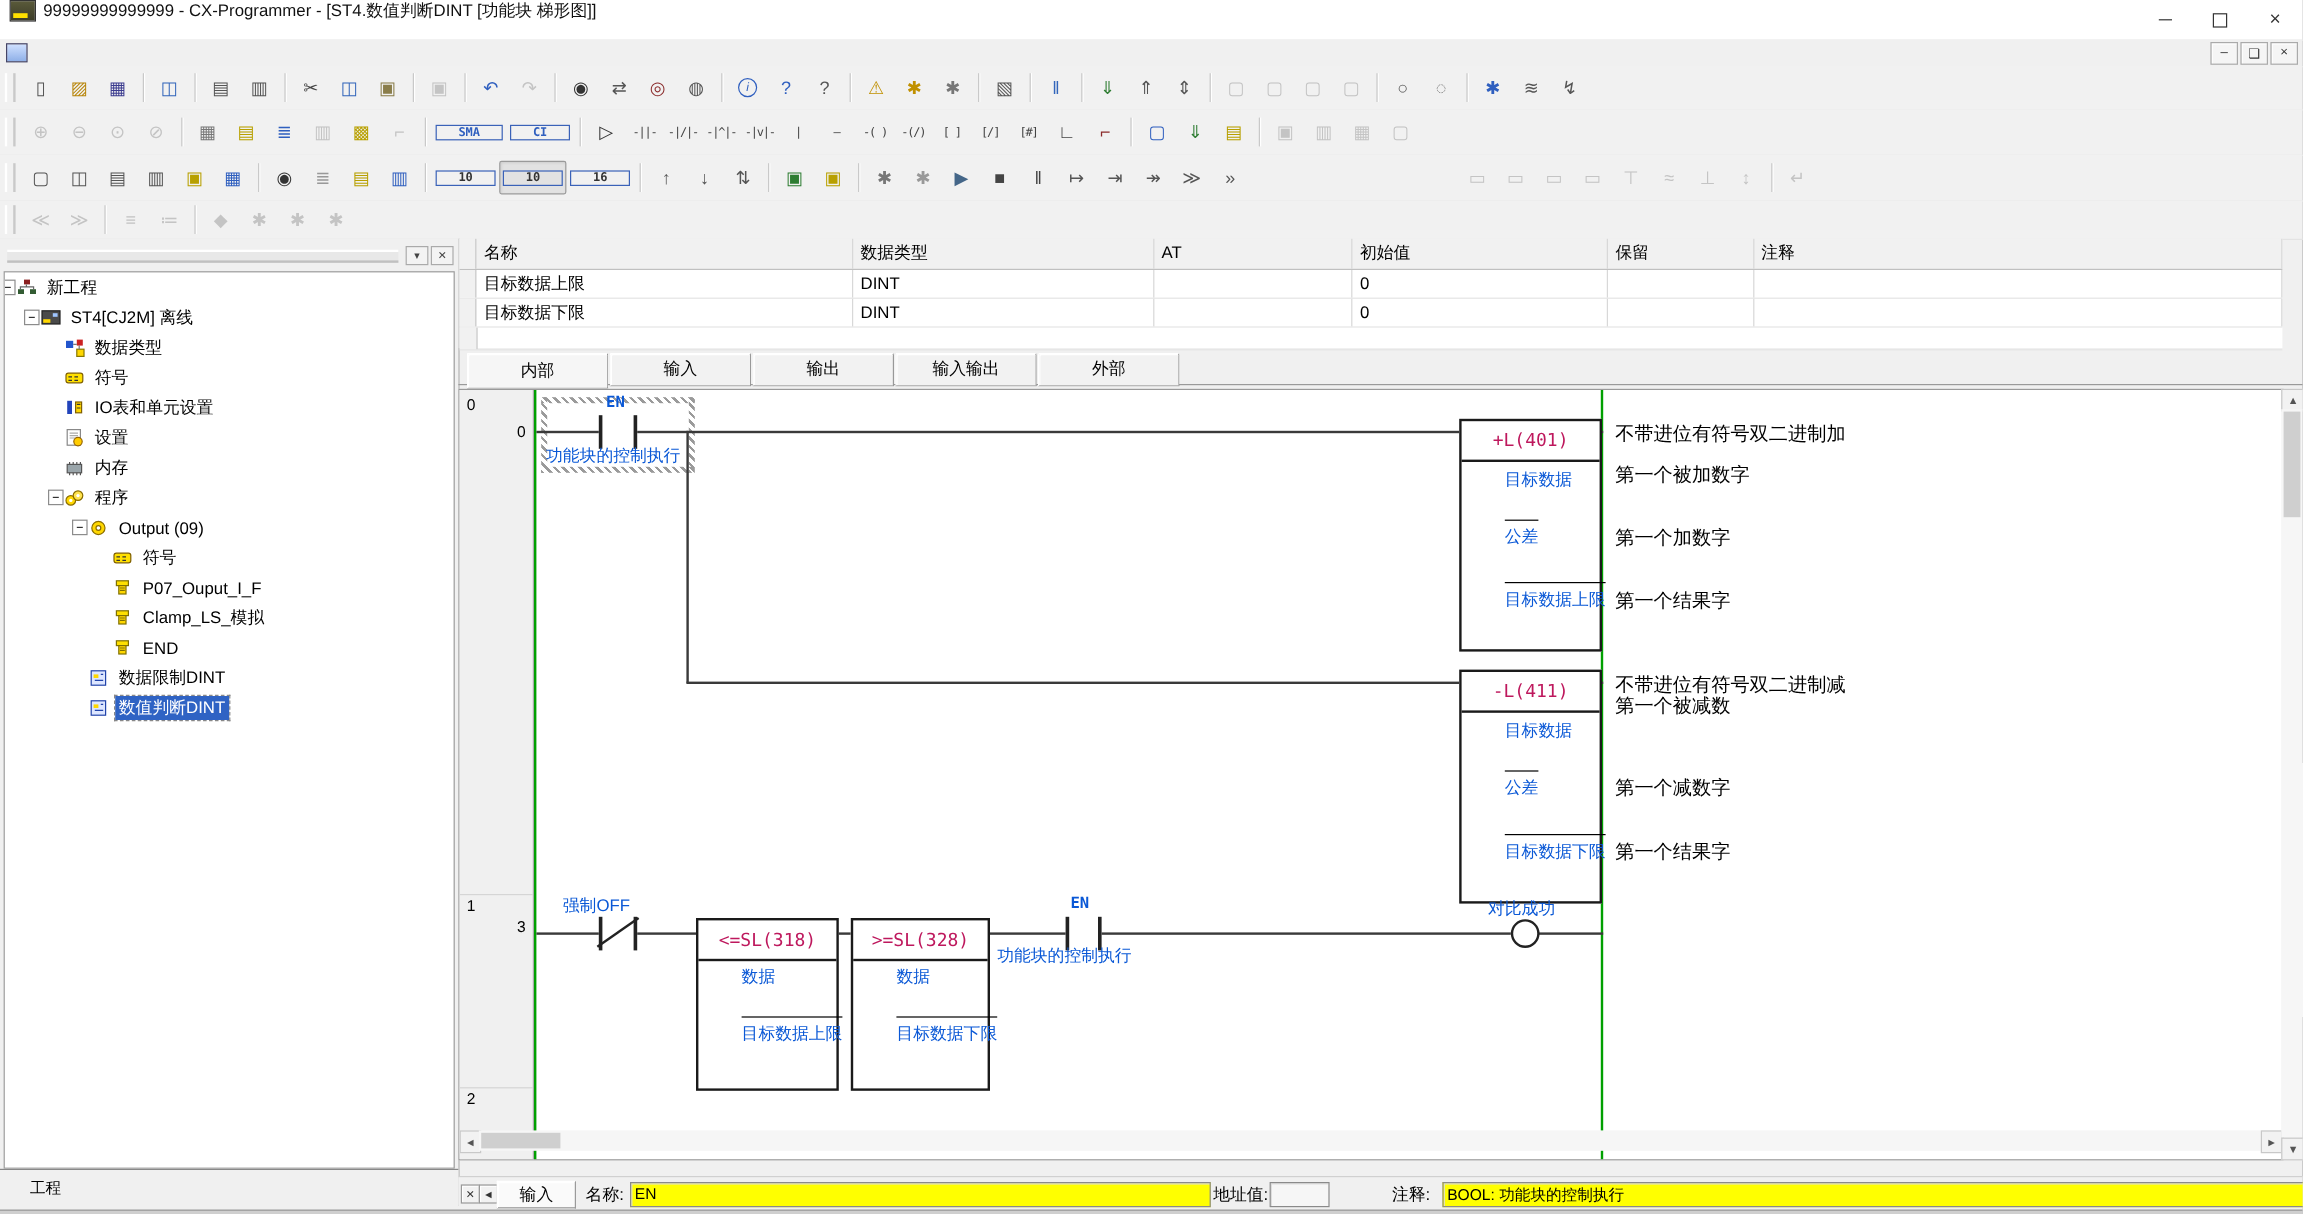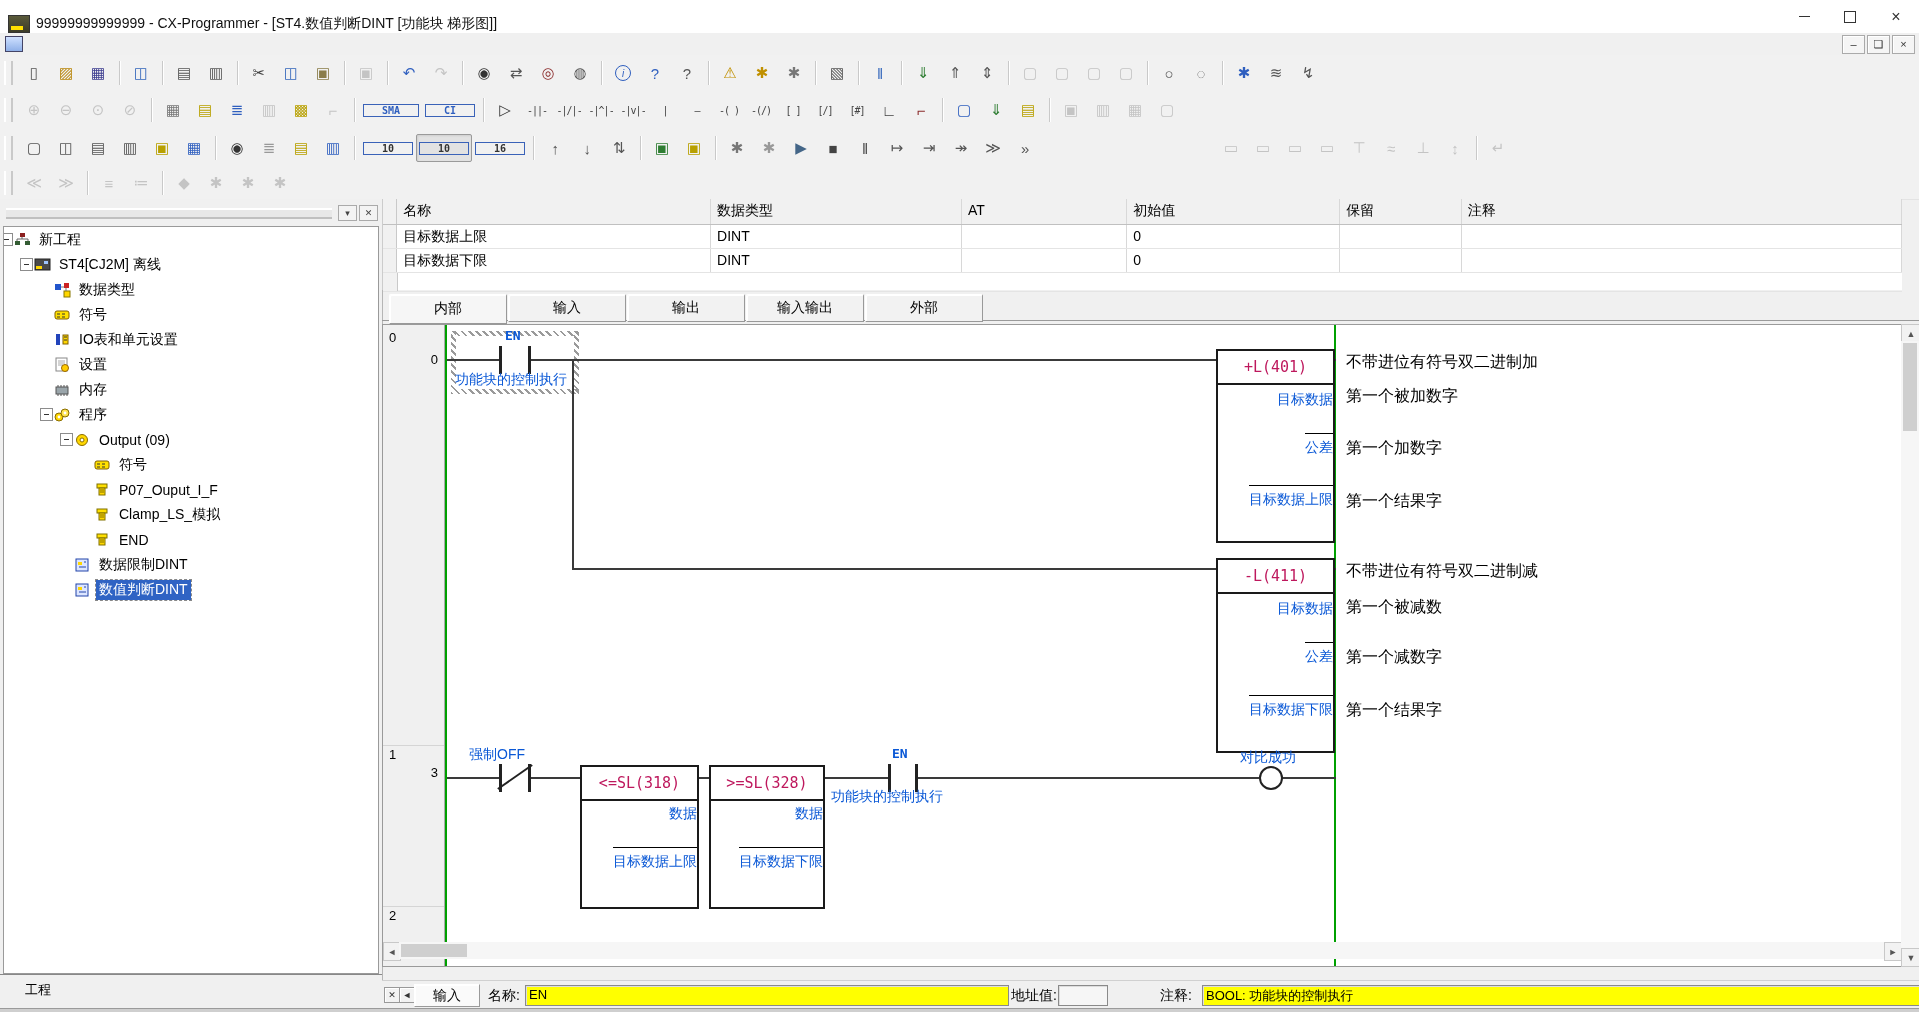--- a/index.html
+++ b/index.html
@@ -1,20 +1,20 @@
 <!DOCTYPE html>
 <html><head>
 <meta charset="utf-8">
 <style>
   html,body{margin:0;padding:0;background:#888;}
   #app{position:relative;width:1919px;height:1012px;background:#f0f0f0;overflow:hidden;
        font-family:"Liberation Sans","DejaVu Sans",sans-serif;font-size:14px;color:#000;}
   .abs{position:absolute;}
   
-  #titlebar{left:0;top:0;width:1919px;height:33px;background:#fff;border-bottom:1px solid #e2e2e2;display:flex;align-items:flex-end;}
+  #titlebar{left:0;top:0;width:1919px;height:33px;background:#fff;border-bottom:1px solid #e2e2e2;display:flex;align-items:flex-start;}
   #app-icon{width:20px;height:16px;margin:0 6px 0 8px;background:linear-gradient(#5a5a3a,#3c3c28);border:1px solid #333;position:relative;}
   #app-icon::after{content:"";position:absolute;left:2px;bottom:2px;width:12px;height:4px;background:#ffe000;}
   #title-text{font-size:14px;color:#111;}
   #win-controls{margin-left:auto;display:flex;height:33px;}
   .wbtn{width:46px;height:33px;display:flex;align-items:center;justify-content:center;color:#333;}
   .glyph-min{width:11px;height:1px;background:#333;}
   .glyph-max{width:10px;height:10px;border:1px solid #333;}
   .glyph-close{font-size:16px;line-height:1;}
   
   #menubar{left:0;top:33px;width:1919px;height:22px;background:#f0f0f0;display:flex;align-items:center;border-bottom:1px solid #e0e0e0;}
@@ -76,21 +76,21 @@
   .msep{position:absolute;left:0;width:61px;height:1px;background:#d5d5d5;}
   .greenline{position:absolute;top:0;width:2px;height:641px;background:#00a000;}
   .wire{position:absolute;background:#3a3a3a;}
   .cbar{position:absolute;width:3px;height:28px;background:#222;}
   .ncslash{position:absolute;width:42px;height:2px;background:#222;transform:rotate(-35deg);}
   .lblue{position:absolute;color:#0a58d6;font-size:14px;white-space:nowrap;}
   .len{position:absolute;color:#0a58d6;font-family:"DejaVu Sans Mono",monospace;font-size:13px;font-weight:bold;white-space:nowrap;}
   .fblock{position:absolute;border:2px solid #1a1a1a;background:#fff;}
   .fblock .bt{height:32px;border-bottom:2px solid #1a1a1a;display:flex;align-items:center;justify-content:center;
               font-family:"DejaVu Sans Mono",monospace;font-size:15px;color:#be185d;}
-  .bparam{position:absolute;width:100%;text-align:right;color:#0a58d6;font-size:14px;}
+  .bparam{position:absolute;width:100%;text-align:left;color:#0a58d6;font-size:14px;margin-left:36px;}
   .bparam .ol{border-top:1.5px solid #000;padding-top:5px;}
   .coil{position:absolute;width:20px;height:20px;border:2px solid #222;border-radius:50%;background:#fff;}
   .anno{position:absolute;color:#000;font-size:16px;white-space:nowrap;}
   .hatch{position:absolute;left:68px;top:6px;width:128px;height:63px;
     background:
       repeating-linear-gradient(45deg,#9a9a9a 0 2px,transparent 2px 5px) left/5px 100% no-repeat,
       repeating-linear-gradient(45deg,#9a9a9a 0 2px,transparent 2px 5px) right/5px 100% no-repeat,
       repeating-linear-gradient(45deg,#9a9a9a 0 2px,transparent 2px 5px) bottom/100% 5px no-repeat,
       repeating-linear-gradient(45deg,#9a9a9a 0 2px,transparent 2px 5px) top/100% 5px no-repeat;}
   
@@ -758,21 +758,21 @@
     </div>
 
     <div id="anno-add">
         <div class="anno" style="left: 963px; top: 27px; position: absolute;">不带进位有符号双二进制加</div>
         <div class="anno" style="left: 963px; top: 61px; position: absolute;">第一个被加数字</div>
         <div class="anno" style="left: 963px; top: 113px; position: absolute;">第一个加数字</div>
         <div class="anno" style="left: 963px; top: 166px; position: absolute;">第一个结果字</div>
       </div>
     <div id="anno-sub">
         <div class="anno" style="left: 963px; top: 236px; position: absolute;">不带进位有符号双二进制减</div>
-        <div class="anno" style="left: 963px; top: 272px; position: absolute;">第一个被减数</div>
+        <div class="anno" style="left: 963px; top: 253px; position: absolute;">第一个被减数</div>
         <div class="anno" style="left: 963px; top: 322px; position: absolute;">第一个减数字</div>
         <div class="anno" style="left: 963px; top: 375px; position: absolute;">第一个结果字</div>
       </div>
 
     <div class="wire" style="left:64px;top:452px;width:52px;height:2px"></div>
     <div class="wire" style="left:148px;top:452px;width:49px;height:2px"></div>
     <div class="wire" style="left:312px;top:452px;width:14px;height:2px"></div>
     <div class="wire" style="left:438px;top:452px;width:67px;height:2px"></div>
     <div class="wire" style="left:535px;top:452px;width:341px;height:2px"></div>
     <div class="wire" style="left:898px;top:452px;width:55px;height:2px"></div>

